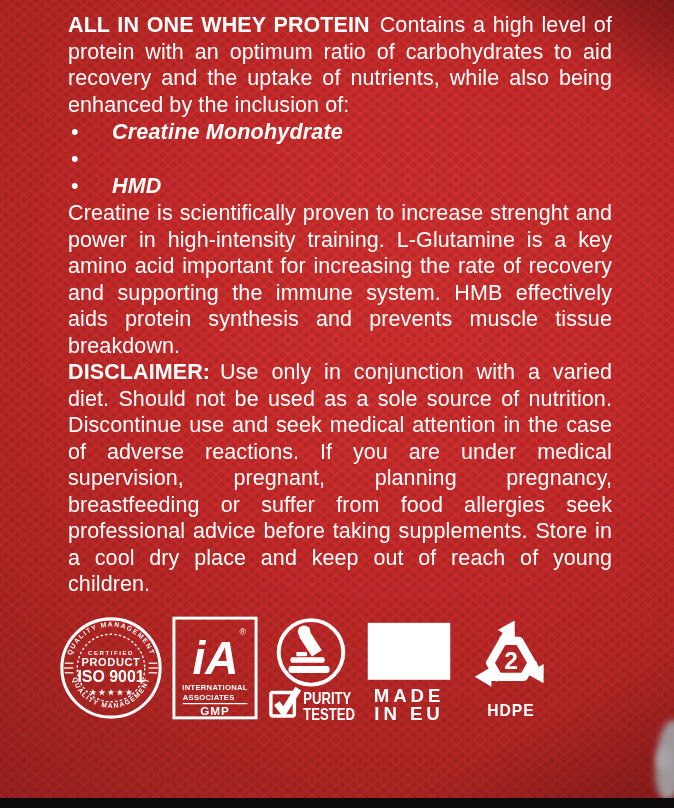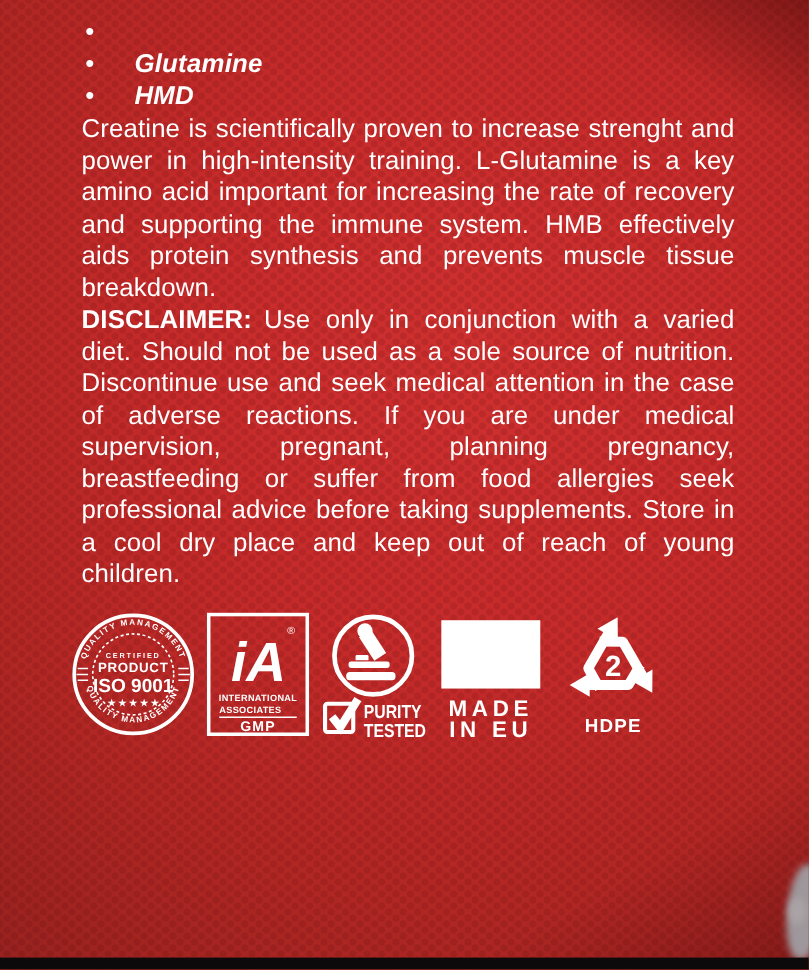--- a/index.html
+++ b/index.html
@@ -41,28 +41,29 @@
   .photo-fragment2{position:absolute;right:2px;bottom:38px;width:15px;height:22px;
     background:#aaa3a6;border-radius:50%;filter:blur(3px);}
 </style>
 </head>
 <body>
 
 <div class="bg"></div>
 
 <div class="content">
 
+  <p class="block"><span class="hd">ALL IN ONE WHEY PROTEIN</span><span class="hd-gap"></span><span>Contains a high level of protein with an optimum ratio of carbohydrates to aid recovery and the uptake of nutrients, while also being enhanced by the inclusion of:</span></p>
 
   <div class="bullets">
     <div class="bullet-row">
       <span class="bullet-dot">•</span>
+      <span class="bullet-text">Creatine Monohydrate</span>
     </div>
     <div class="bullet-row">
       <span class="bullet-dot">•</span>
-      <span class="bullet-text">Glutamine</span>
     </div>
     <div class="bullet-row">
       <span class="bullet-dot">•</span>
       <span class="bullet-text">HMD</span>
     </div>
   </div>
 
   <p class="block">Creatine is scientifically proven to increase strenght and power in high-intensity training. L-Glutamine is a key amino acid important for increasing the rate of recovery and supporting the immune system. HMB effectively aids protein synthesis and prevents muscle tissue breakdown.</p>
 
 

